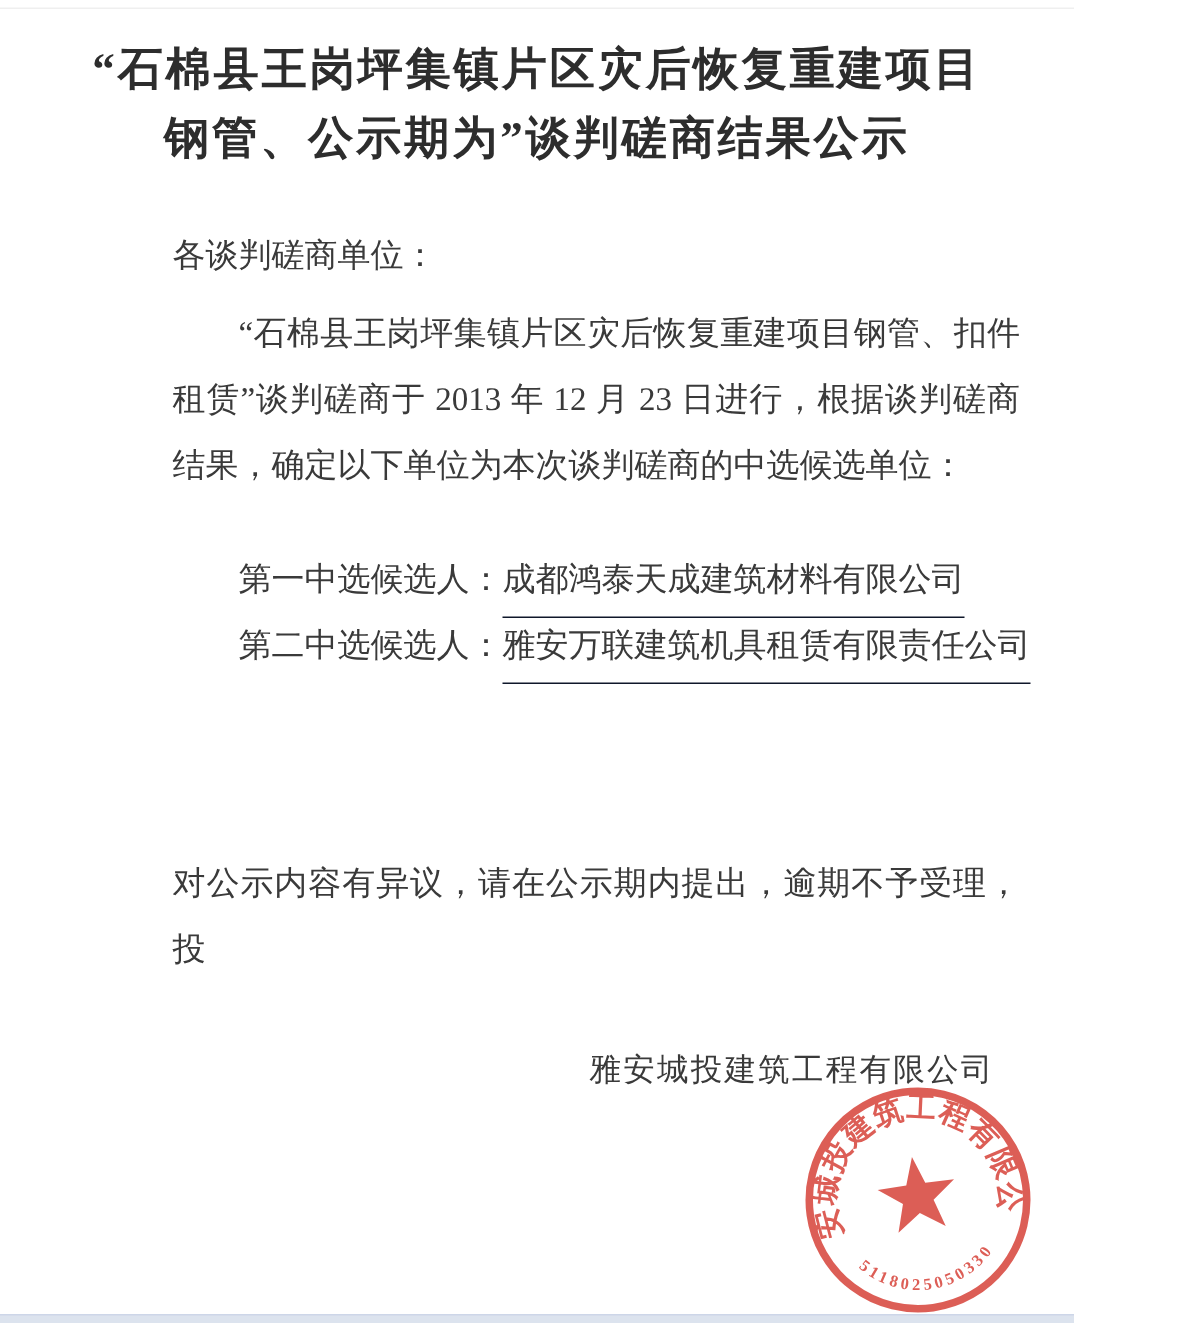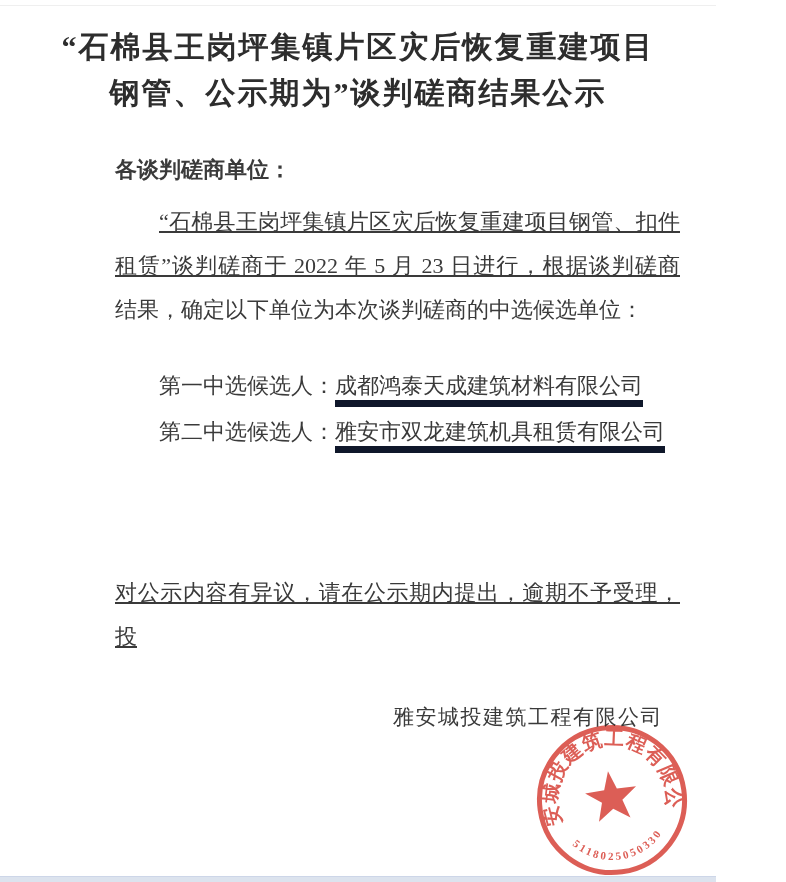--- a/index.html
+++ b/index.html
@@ -35,46 +35,43 @@
   }
   .content {
     position: relative;
     margin-left: 115px;
     width: 565px;
     font-size: 22px;
     line-height: 44px;
   }
   .salutation {
     margin-top: 32px;
-    font-weight: bold;
   }
   .para {
     margin-top: 8px;
   }
   .para .line {
     text-align: justify;
   }
   .para .line.stretch {
     text-align-last: justify;
-    text-decoration: underline;
   }
   .para .line.indent {
     text-indent: 2em;
   }
   .candidate-list {
     margin-top: 32px;
   }
   .candidate-row {
     text-indent: 2em;
     white-space: nowrap;
   }
   .company-underline {
-    border-bottom: 7px solid #0f172a;
-    padding-bottom: 0;
-    font-family: Liberation Mono, monospace;
+    border-bottom: 1px solid #0f172a;
+    padding-bottom: 13px;
   }
   .notice-para {
     margin-top: 115px;
   }
   .signature-line {
     margin-top: 36px;
     text-align: right;
     padding-right: 17px;
     font-size: 21px;
     letter-spacing: 1.5px;
@@ -108,30 +105,30 @@
   <div class="doc-title">
     <div>“石棉县王岗坪集镇片区灾后恢复重建项目</div>
     <div>钢管、公示期为”谈判磋商结果公示</div>
   </div>
 
   <div class="content">
     <div class="salutation">各谈判磋商单位：</div>
 
     <div class="para">
       <div class="line stretch indent">“石棉县王岗坪集镇片区灾后恢复重建项目钢管、扣件</div>
-      <div class="line stretch">租赁”谈判磋商于 2022 年 5 月 23 日进行，根据谈判磋商</div>
+      <div class="line stretch">租赁”谈判磋商于 2013 年 12 月 23 日进行，根据谈判磋商</div>
       <div class="line">结果，确定以下单位为本次谈判磋商的中选候选单位：</div>
     </div>
 
     <div class="candidate-list">
       <div class="candidate-row">
         <span>第一中选候选人：</span><span class="company-underline">成都鸿泰天成建筑材料有限公司</span>
       </div>
       <div class="candidate-row">
-        <span>第二中选候选人：</span><span class="company-underline">雅安市双龙建筑机具租赁有限公司</span>
+        <span>第二中选候选人：</span><span class="company-underline">雅安万联建筑机具租赁有限责任公司</span>
       </div>
     </div>
 
     <div class="para notice-para">
       <div class="line stretch">对公示内容有异议，请在公示期内提出，逾期不予受理，投</div>
     </div>
 
     <div class="signature-line">雅安城投建筑工程有限公司</div>
 
   </div>

